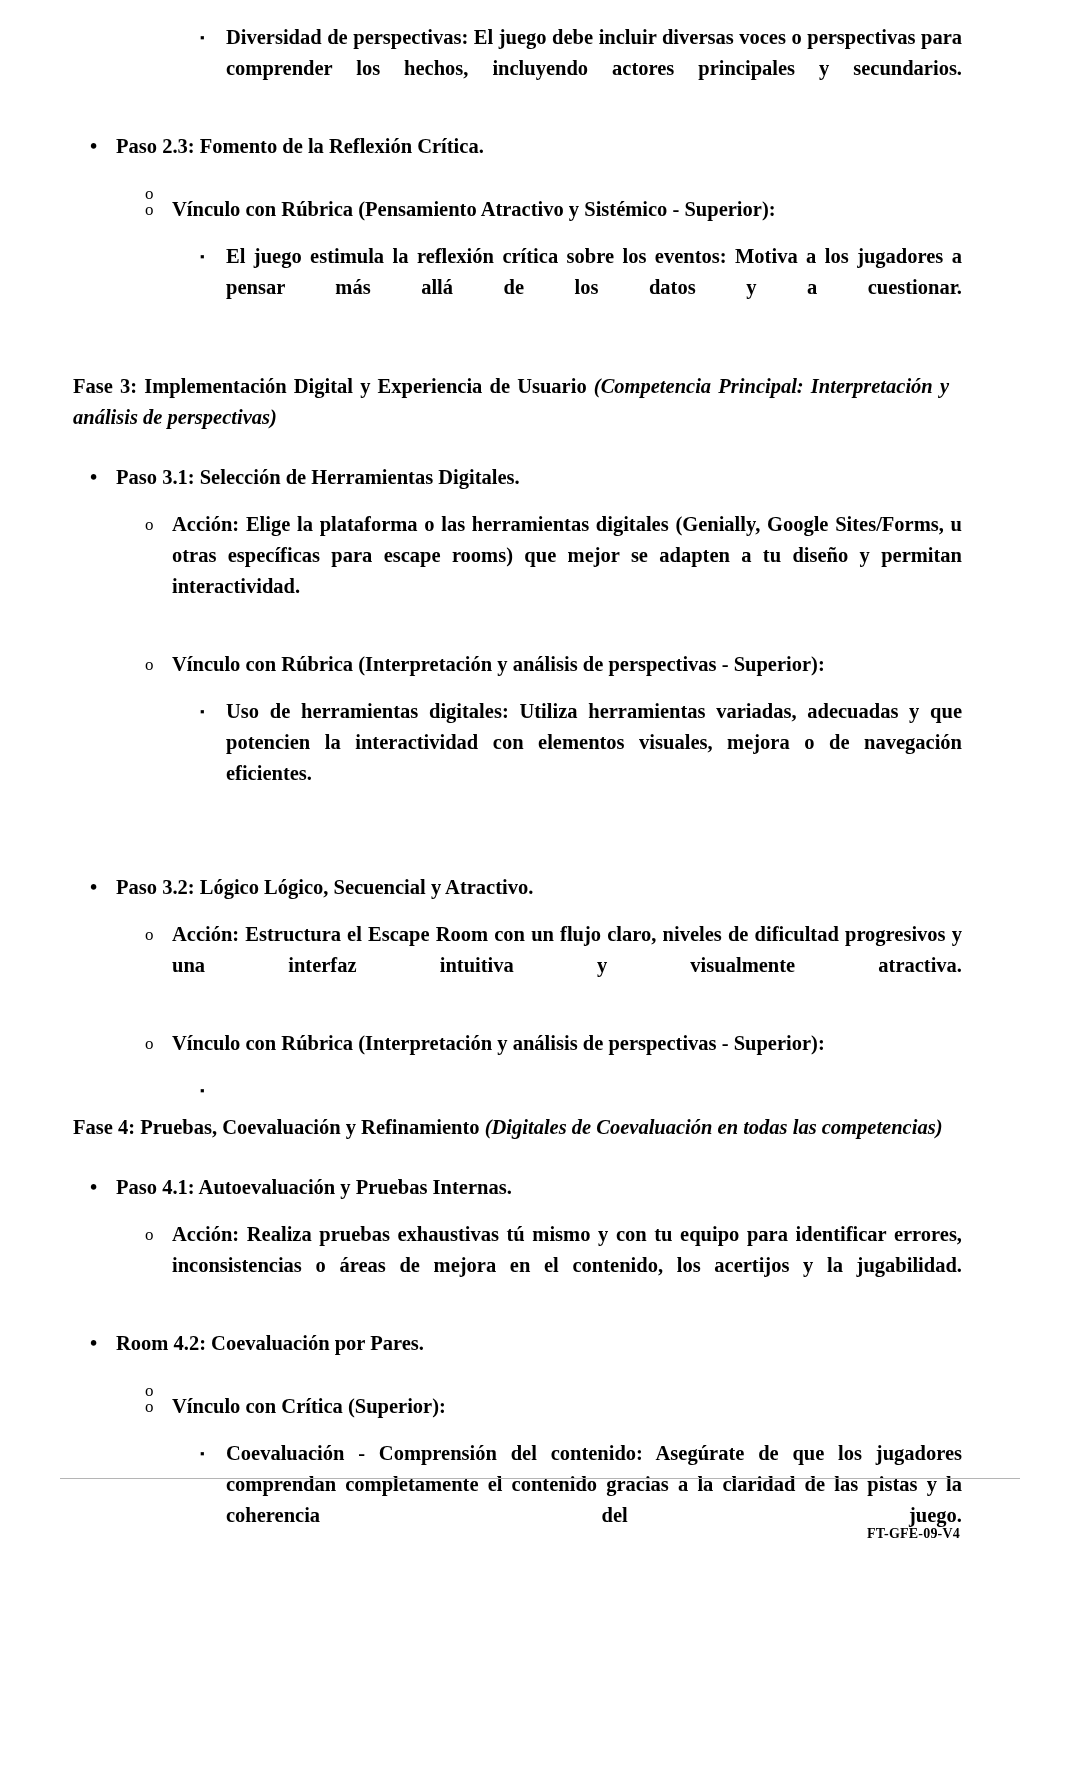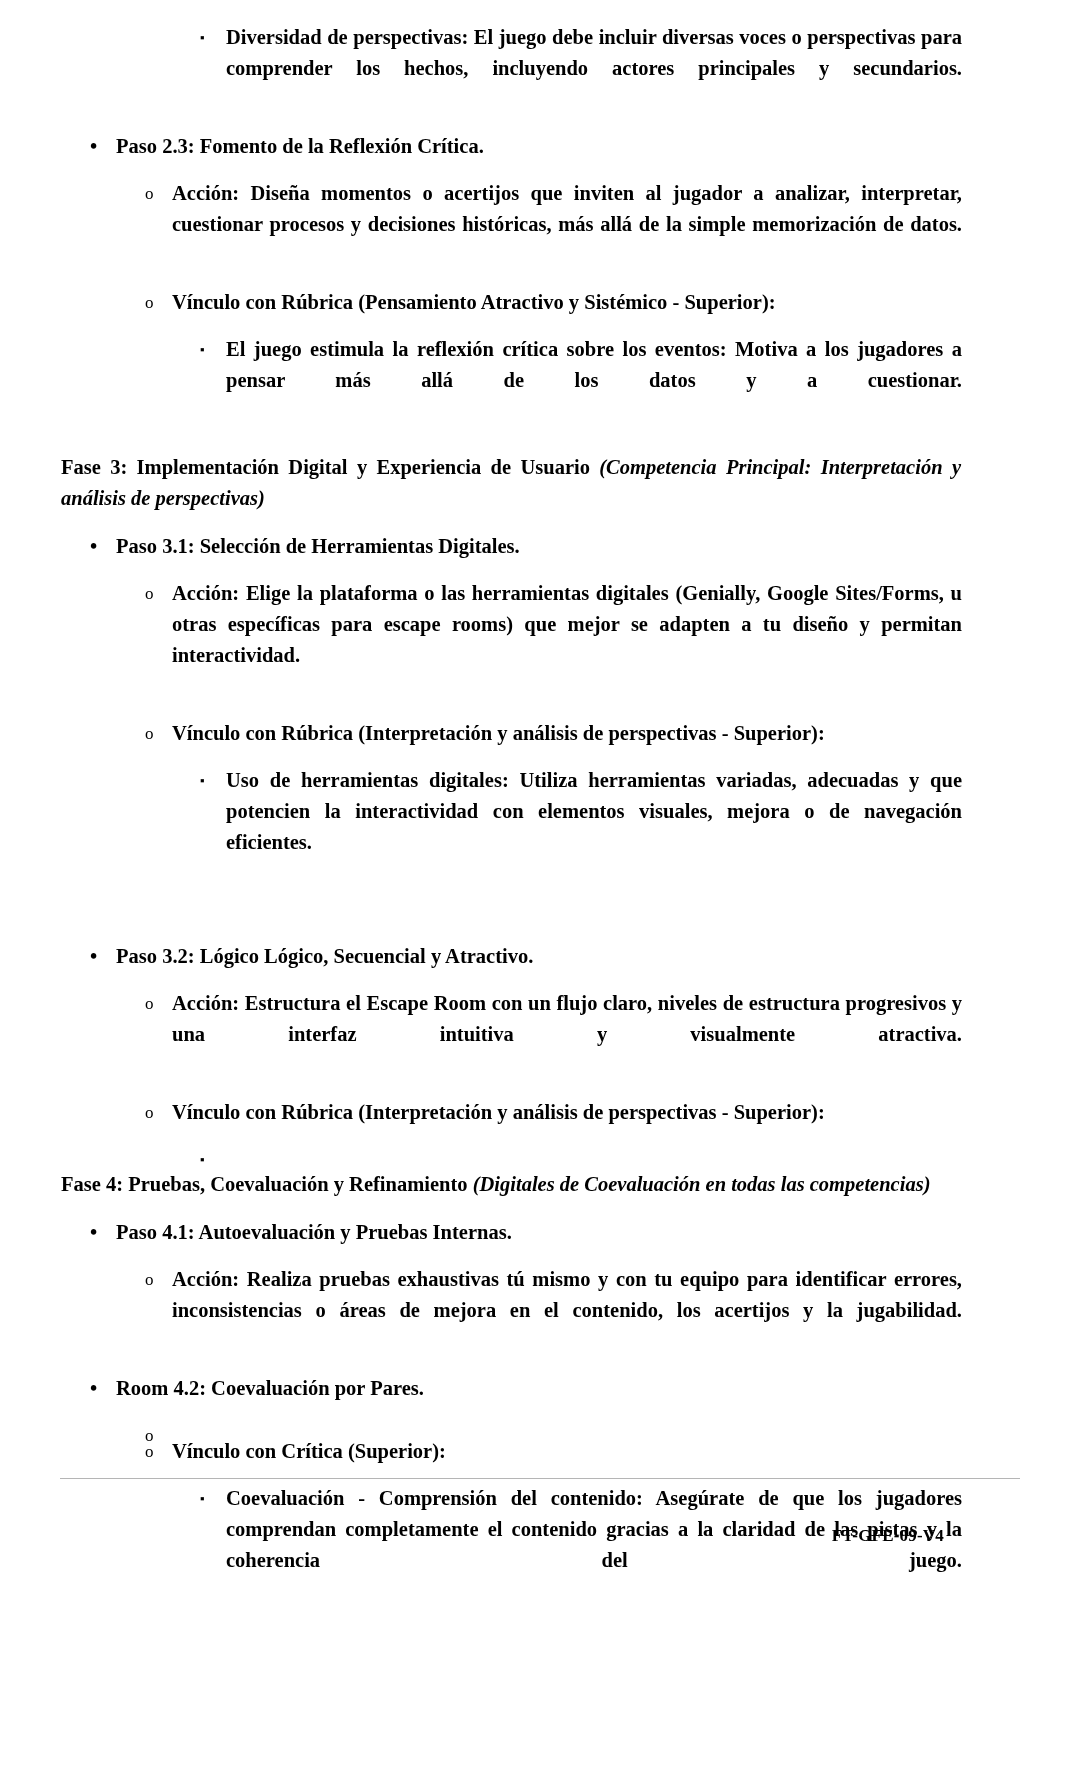--- a/index.html
+++ b/index.html
@@ -35,21 +35,21 @@
     position: relative;
     margin: 0;
   }
 
   
   .fase {
     font-weight: bold;
     font-size: 20.5px;
     line-height: 31px;
     text-align: justify;
-    margin: 1px;
+    margin: 13px;
     padding: 0;
   }
   .fase .ital {
     font-style: italic;
   }
 
   
   
   .lvl1 {
     position: relative;
@@ -127,24 +127,24 @@
   .footer-rule {
     position: absolute;
     top: 0;
     left: 0;
     right: 0;
     border-top: 1px solid #b5b5b5;
   }
   .footer-code {
     position: absolute;
     top: 48px;
-    right: 76px;
+    right: 60px;
     font-family: "Liberation Serif", "DejaVu Serif", serif;
     font-weight: bold;
-    font-size: 17px;
+    font-size: 14px;
     letter-spacing: 0.2px;
     color: #000000;
   }
 </style>
 </head>
 <body>
 
 <div class="page">
   <div class="content">
 
@@ -157,21 +157,20 @@
 
     <div class="block lvl1">
       <span class="bullet">•</span>
       <span class="txt nojustify">Paso 2.3: Fomento de la Reflexión Crítica.</span>
     </div>
 
     <div class="gap-sm"></div>
 
     <div class="block lvl2">
       <span class="bullet">o</span>
-      <span class="txt">Acción: Diseña momentos o acertijos que inviten al jugador a analizar, interpretar, cuestionar procesos y decisiones históricas, más allá de la simple memorización de datos.</span>
     </div>
 
     <div class="gap-sm"></div>
 
     <div class="block lvl2">
       <span class="bullet">o</span>
       <span class="txt nojustify">Vínculo con Rúbrica (Pensamiento Atractivo y Sistémico - Superior):</span>
     </div>
 
     <div class="gap-sm"></div>
@@ -219,21 +218,21 @@
 
     <div class="block lvl1">
       <span class="bullet">•</span>
       <span class="txt nojustify">Paso 3.2: Lógico Lógico, Secuencial y Atractivo.</span>
     </div>
 
     <div class="gap-sm"></div>
 
     <div class="block lvl2">
       <span class="bullet">o</span>
-      <span class="txt">Acción: Estructura el Escape Room con un flujo claro, niveles de estructura progresivos y una interfaz intuitiva y visualmente atractiva.</span>
+      <span class="txt">Acción: Estructura el Escape Room con un flujo claro, niveles de dificultad progresivos y una interfaz intuitiva y visualmente atractiva.</span>
     </div>
 
     <div class="gap-sm"></div>
 
     <div class="block lvl2">
       <span class="bullet">o</span>
       <span class="txt nojustify">Vínculo con Rúbrica (Interpretación y análisis de perspectivas - Superior):</span>
     </div>
 
     <div class="gap-sm"></div>

